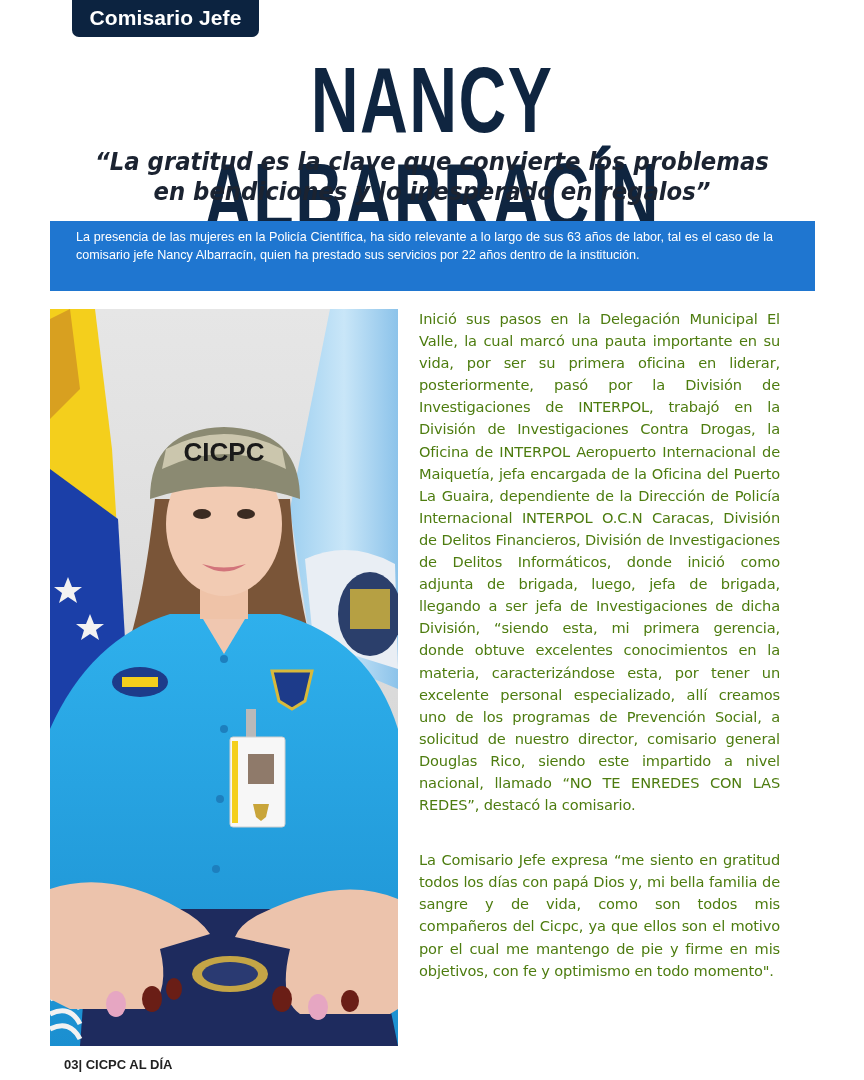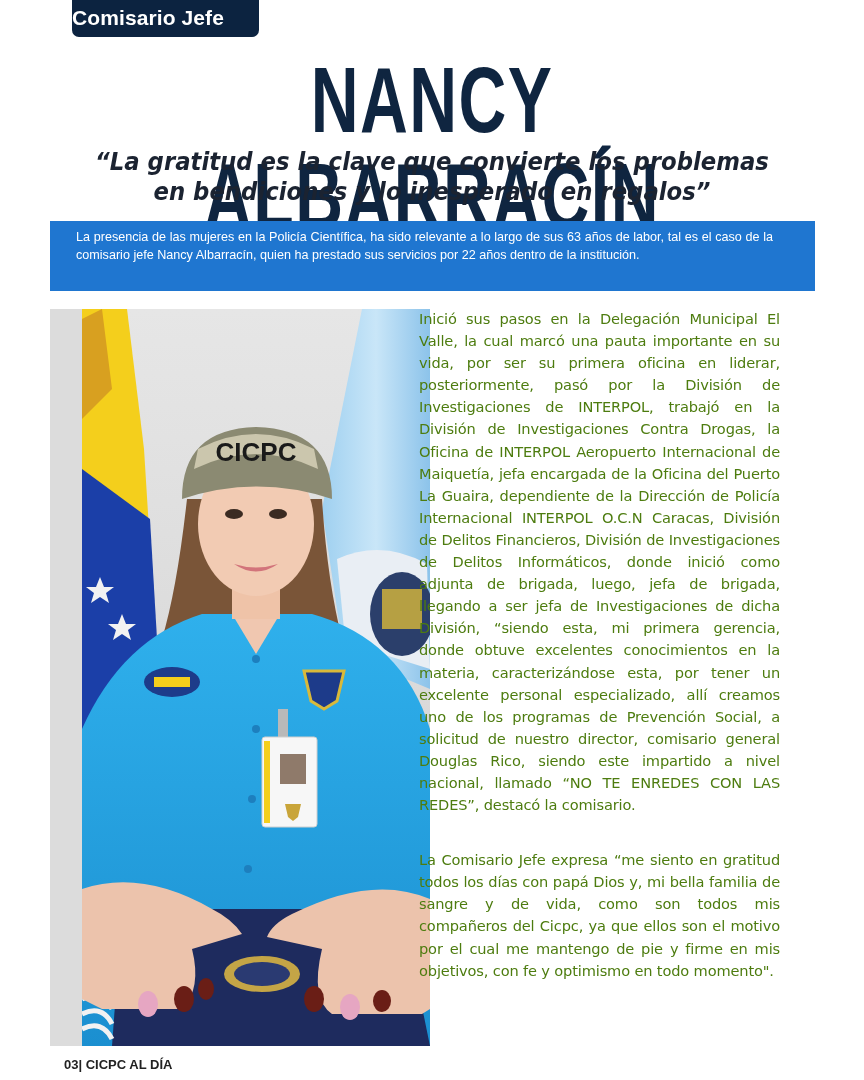--- a/index.html
+++ b/index.html
@@ -4,21 +4,21 @@
   <style>
     html, body { margin: 0; padding: 0; }
     body {
       width: 864px; height: 1080px; background: #ffffff; position: relative; overflow: hidden;
       font-family: "DejaVu Sans", sans-serif; color: #1b1b1b;
     }
     .badge {
       position: absolute; left: 72px; top: 0; width: 187px; height: 37px;
       background: #0c2340; border-radius: 0 0 7px 7px;
       color: #fff; font-family: "Liberation Sans", sans-serif; font-weight: bold;
-      font-size: 21px; line-height: 36px; letter-spacing: 0.1px;
+      font-size: 21px; line-height: 36px; text-align: center; letter-spacing: 0.1px;
     }
     .name {
       position: absolute; left: 0; top: 52px; width: 864px; text-align: center;
       font-family: "Liberation Sans", sans-serif; font-weight: bold;
       font-size: 92px; line-height: 96px; color: #0f2540;
       transform: scaleX(0.72); transform-origin: 432px 0;
       letter-spacing: 2px;
     }
     .quote {
       position: absolute; left: 60px; top: 147px; width: 744px; text-align: center;
@@ -29,21 +29,21 @@
     .intro {
       position: absolute; left: 50px; top: 221px; width: 765px; height: 70px;
       background: #1f76d0; box-sizing: border-box; padding: 7px 42px 0 26px;
     }
     .intro p {
       margin: 0; color: #fff; font-family: "Liberation Sans", sans-serif;
       font-size: 12.6px; line-height: 18px; text-align: justify;
     }
     .photo {
       position: absolute; left: 50px; top: 309px; width: 348px; height: 737px;
-      overflow: hidden; background: #dcdcdc; padding-left: 32px;
+      overflow: hidden; background: #dcdcdc;
     }
     .body-col {
       position: absolute; left: 419px; top: 308px; width: 361px;
     }
     .body-col p {
       margin: 0; font-family: "DejaVu Sans", sans-serif; font-size: 14.6px;
       line-height: 22.1px; text-align: justify; color: #4d7c0f;
       letter-spacing: -0.15px;
     }
     .body-col p + p { margin-top: 33px; }

